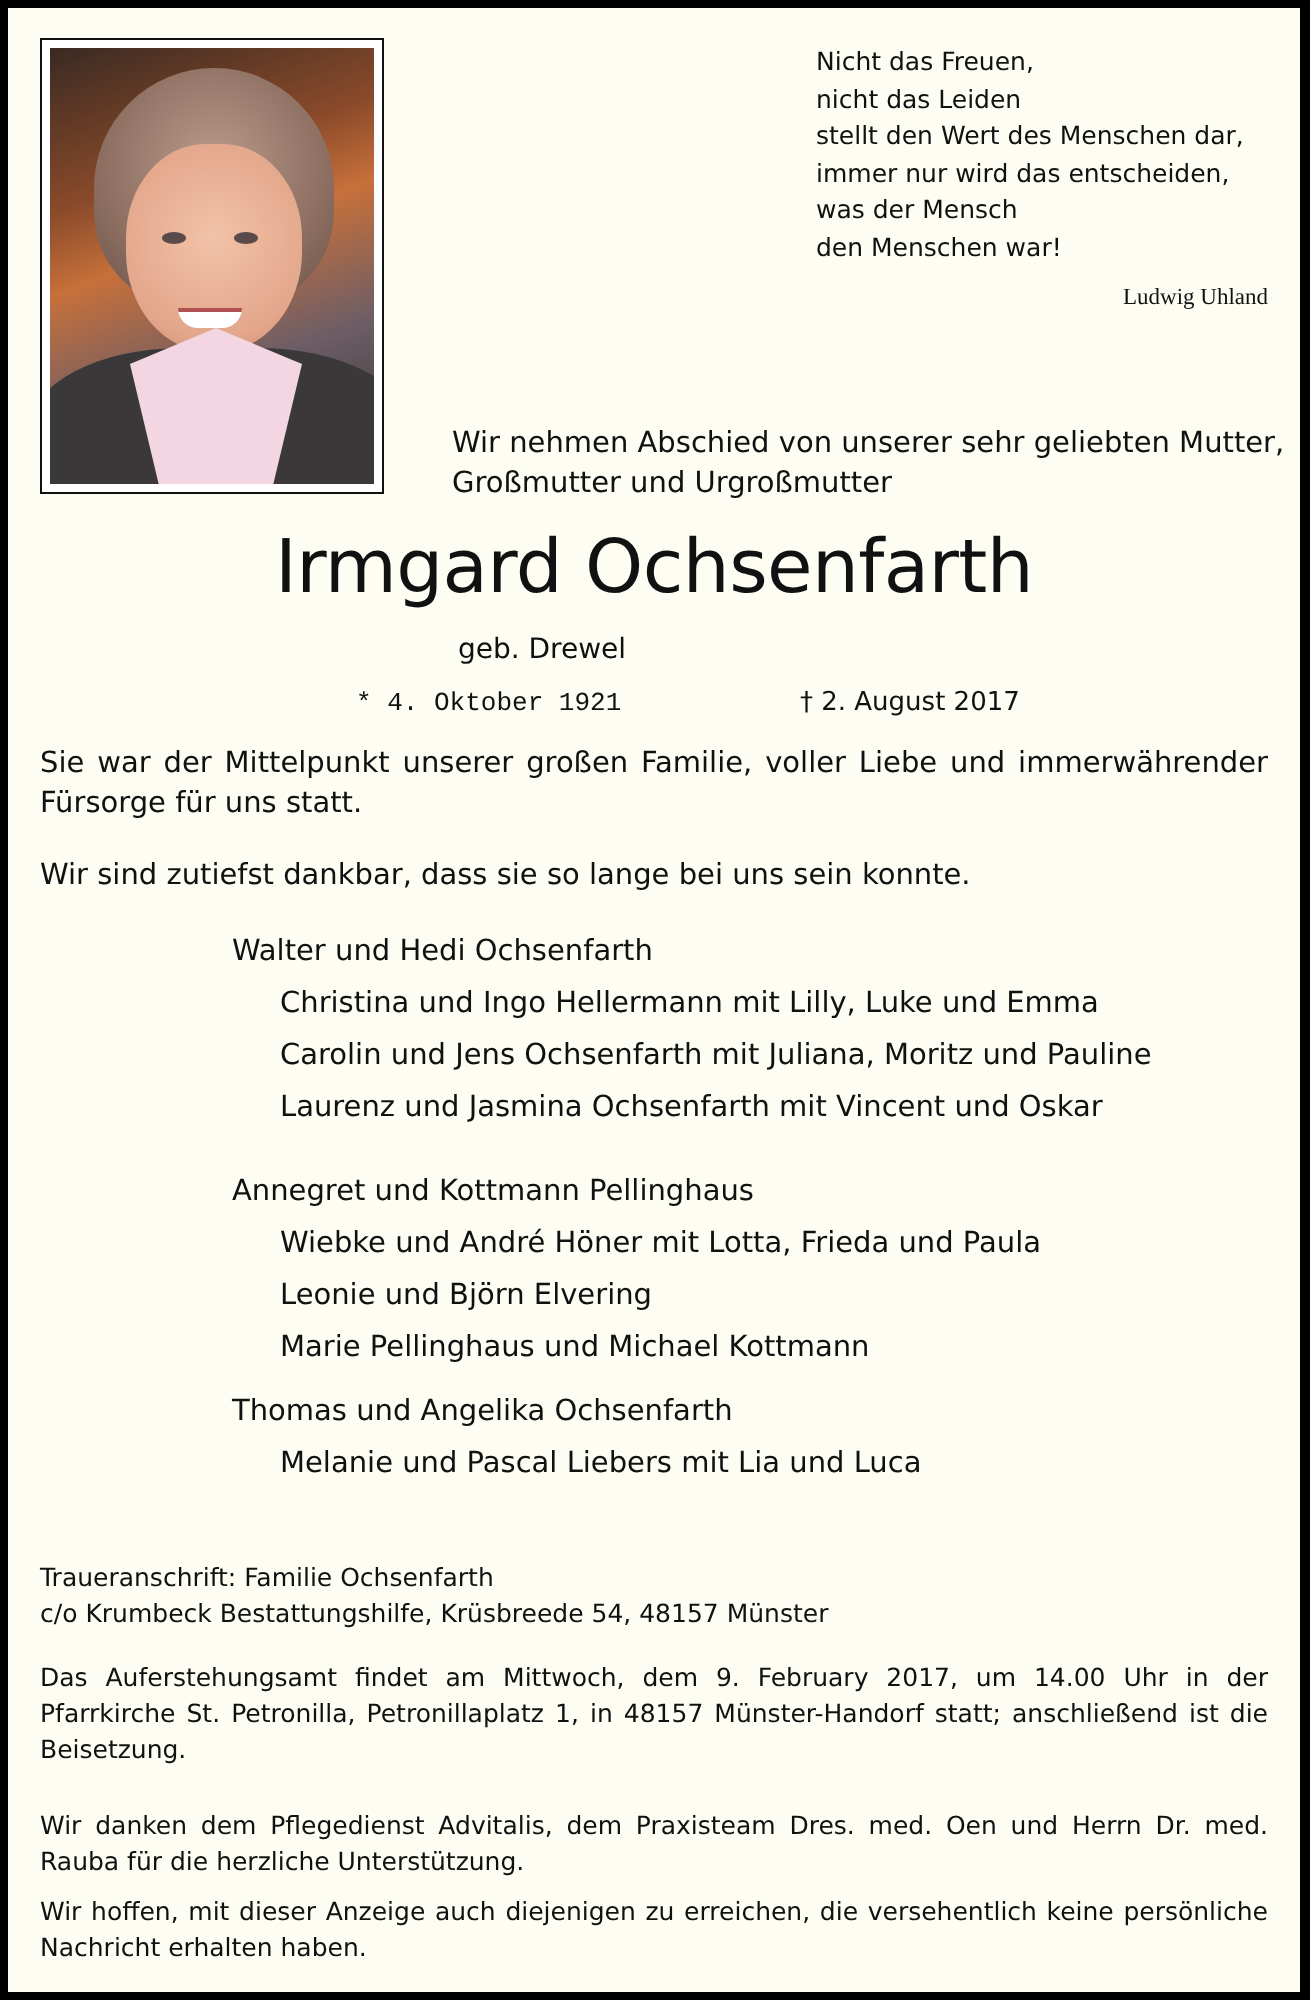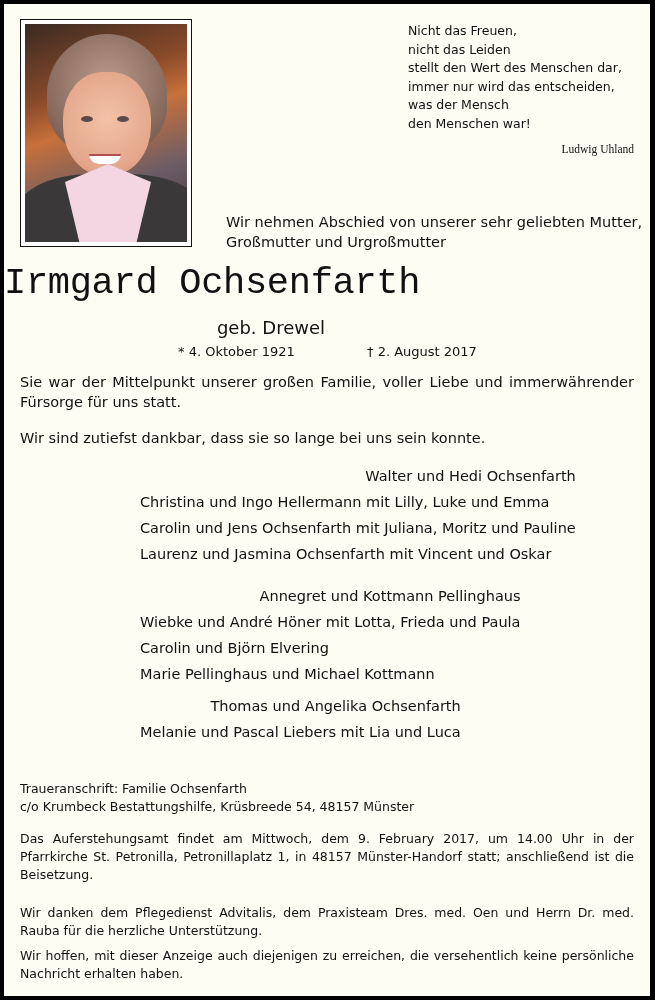--- a/index.html
+++ b/index.html
@@ -26,28 +26,28 @@
     .photo .jacket { position:absolute; left:-10px; top:150px; width:190px; height:100px; border-radius:40% 40% 0 0; background:#3a3838; }
     .photo .collar { position:absolute; left:40px; top:140px; width:86px; height:90px; background:#f3d6e2; clip-path: polygon(0 20%, 50% 0, 100% 20%, 80% 100%, 20% 100%); }
     .photo .eye { position:absolute; top:92px; width:12px; height:6px; border-radius:50%; background:#5a4a4a; }
     .photo .mouth { position:absolute; left:64px; top:130px; width:32px; height:8px; border-radius:0 0 16px 16px; background:#fff; border-top:2px solid #b05050; }
 
     .poem { position:absolute; left:404px; top:18px; font-size:12.5px; line-height:18.5px; }
     .poem div { white-space: nowrap; }
     .poem-author { position:absolute; right:16px; top:139px; font-size:11.5px;font-family:Liberation Serif, serif; }
     .farewell { position:absolute; left:210px; top:208px; font-size:14.5px; line-height:20px; white-space:nowrap;margin-left:12px; }
 
-    .name { position:absolute; left:0; width:646px; top:258px; text-align:left; font-size:37px; letter-spacing:-0.3px;font-family:Liberation Mono, monospace; }
-    .birthname { position:absolute; left:0; width:534px; top:313px; text-align:center; font-size:18px; }
-    .born { position:absolute; left:174px; top:340px; font-size:13px; }
-    .died { position:absolute; left:363px; top:340px; font-size:13px; }
+    .name { position:absolute; left:0; width:646px; top:258px; text-align:center; font-size:37px; letter-spacing:-0.3px; }
+    .birthname { position:absolute; left:0; width:534px; top:313px; text-align:center; font-size:14px; }
+    .born { position:absolute; left:174px; top:340px; font-size:13px;font-family:Liberation Mono, monospace; }
+    .died { position:absolute; left:396px; top:340px; font-size:13px; }
 
     .body-text { position:absolute; left:16px; width:614px; font-size:14.5px; line-height:20px; }
     .family { position:absolute; left:112px; font-size:14.5px; white-space:nowrap; }
-    .family .head { line-height:25px;text-align:right; }
+    .family .head { line-height:25px; }
     .family .sub { padding-left:24px; line-height:26px; }
 
     .small { position:absolute; left:16px; width:614px; font-size:12.5px; line-height:18px; text-align:justify; }
     .small.left { text-align:left; }
     .just { text-align:justify; text-align-last:left; }
   </style>
 </head>
 <body>
 
 <div class="card">
@@ -90,21 +90,21 @@
   <div class="family" style="top:460px">
     <div class="head">Walter und Hedi Ochsenfarth</div>
     <div class="sub">Christina und Ingo Hellermann mit Lilly, Luke und Emma</div>
     <div class="sub">Carolin und Jens Ochsenfarth mit Juliana, Moritz und Pauline</div>
     <div class="sub">Laurenz und Jasmina Ochsenfarth mit Vincent und Oskar</div>
   </div>
 
   <div class="family" style="top:580px">
     <div class="head">Annegret und Kottmann Pellinghaus</div>
     <div class="sub">Wiebke und André Höner mit Lotta, Frieda und Paula</div>
-    <div class="sub">Carolin und Björn Elvering</div>
+    <div class="sub">Leonie und Björn Elvering</div>
     <div class="sub">Marie Pellinghaus und Michael Kottmann</div>
   </div>
 
   <div class="family" style="top:690px">
     <div class="head">Thomas und Angelika Ochsenfarth</div>
     <div class="sub">Melanie und Pascal Liebers mit Lia und Luca</div>
   </div>
 
   <div class="small left" style="top:776px">
     <div>Traueranschrift: Familie Ochsenfarth</div>

